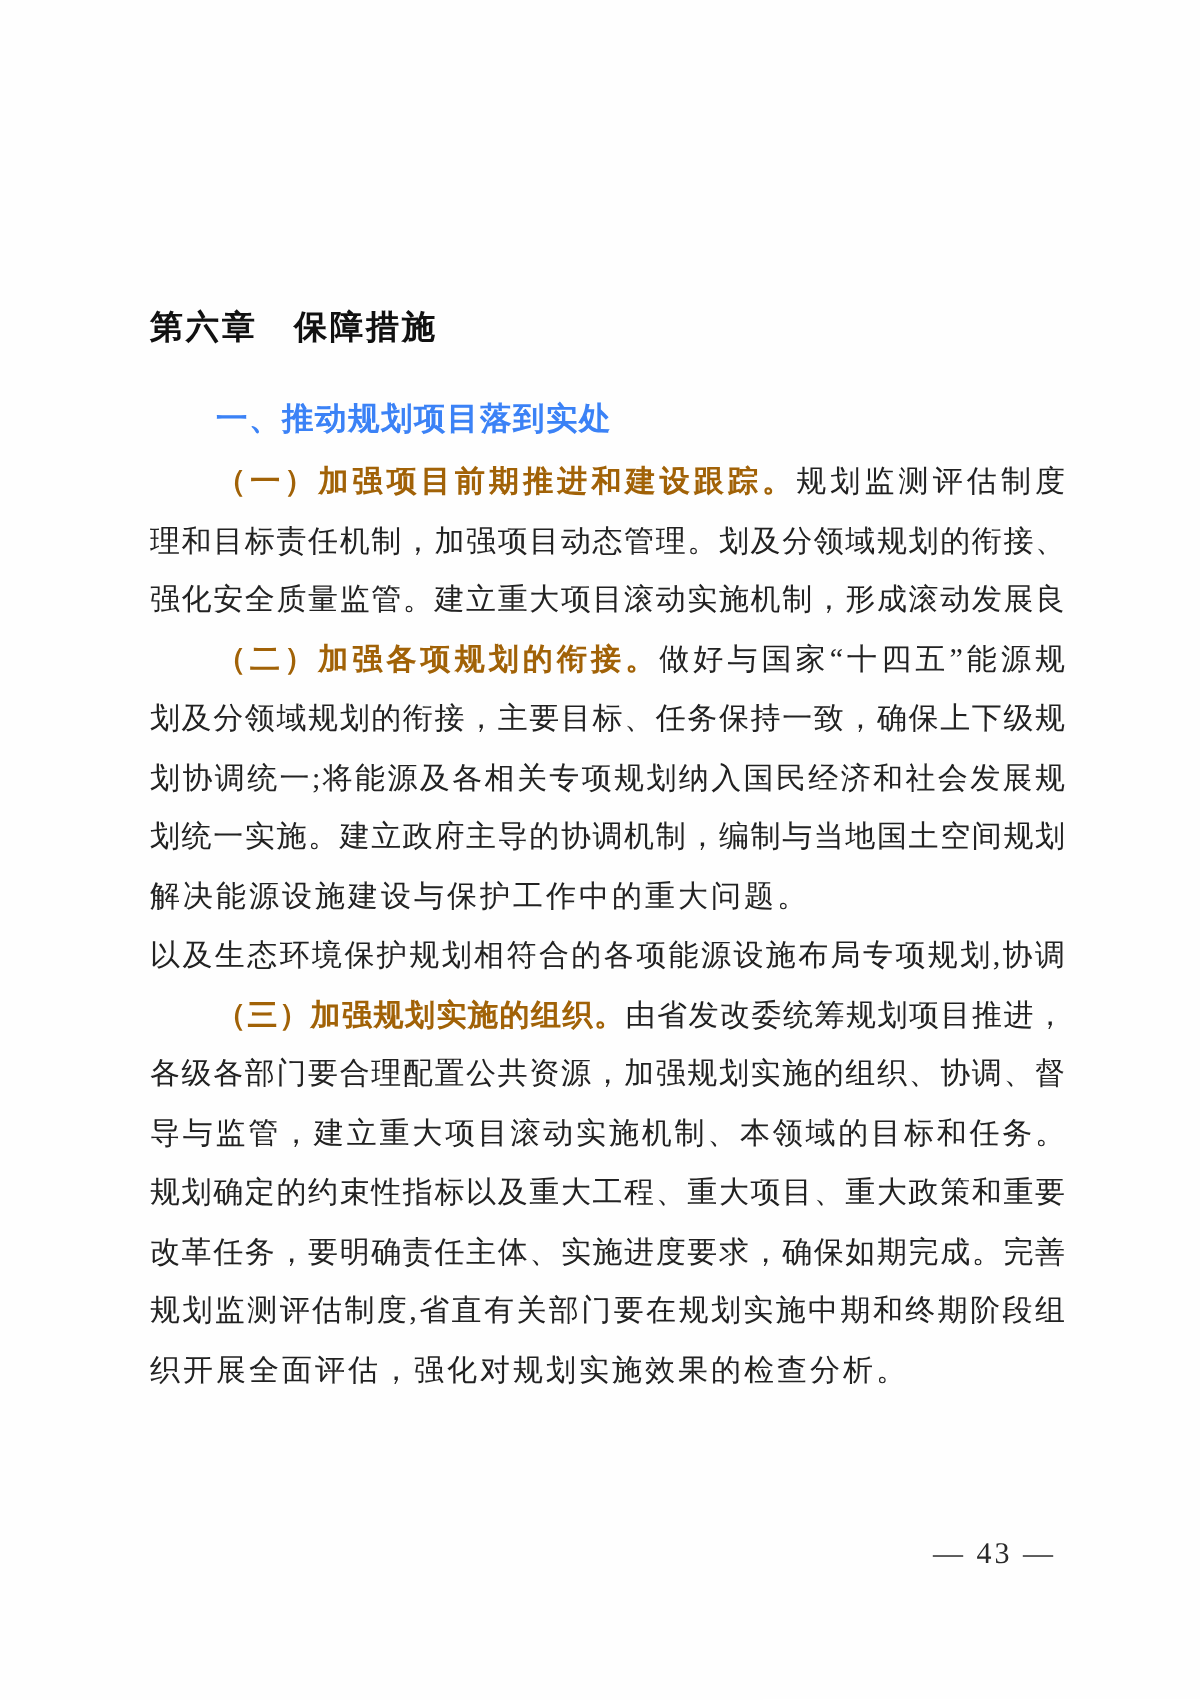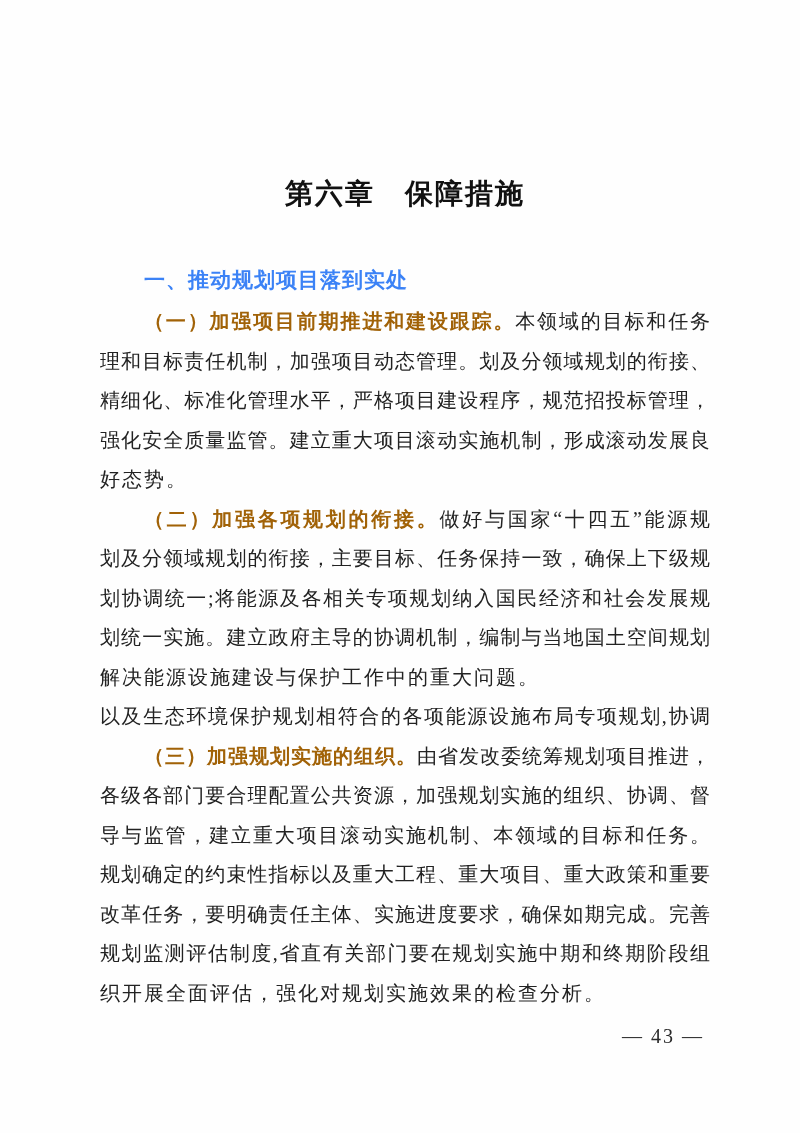--- a/index.html
+++ b/index.html
@@ -11,29 +11,29 @@
     position: relative;
     width: 800px;
     height: 1133px;
     background: #fefefe;
     overflow: hidden;
     font-family: "Liberation Serif", serif;
     color: #1c1c1c;
   }
   .chapter-title {
     position: absolute;
-    top: 174px;
+    top: 198px;
     left: 100px;
     width: 610px;
     height: 40px;
     line-height: 40px;
-    text-align: center;
+    text-align: left;
     font-family: "Liberation Sans", sans-serif;
     font-weight: bold;
-    font-size: 28px;
+    font-size: 22px;
     letter-spacing: 2px;
     color: #111;
   }
   .section-heading {
     position: absolute;
     top: 260px;
     left: 100px;
     width: 610px;
     height: 40px;
     line-height: 40px;
@@ -88,25 +88,23 @@
 <body>
 
 <div class="page">
 
   <div class="chapter-title">第六章　保障措施</div>
 
   <div class="section-heading">一、推动规划项目落到实处</div>
 
   <div class="body-text">
 
-    <div class="line first"><span class="lead">（一）加强项目前期推进和建设跟踪。</span><span>本领域的目标和任务</span></div>
+    <div class="line first"><span class="lead">（一）加强项目前期推进和建设跟踪。</span><span>规划监测评估制度</span></div>
     <div class="line">理和目标责任机制，加强项目动态管理。划及分领域规划的衔接、</div>
-    <div class="line">精细化、标准化管理水平，严格项目建设程序，规范招投标管理，</div>
     <div class="line">强化安全质量监管。建立重大项目滚动实施机制，形成滚动发展良</div>
-    <div class="line last">好态势。</div>
 
     <div class="line first"><span class="lead">（二）加强各项规划的衔接。</span><span>做好与国家“十四五”能源规</span></div>
     <div class="line">划及分领域规划的衔接，主要目标、任务保持一致，确保上下级规</div>
     <div class="line">划协调统一;将能源及各相关专项规划纳入国民经济和社会发展规</div>
     <div class="line">划统一实施。建立政府主导的协调机制，编制与当地国土空间规划</div>
     <div class="line last">解决能源设施建设与保护工作中的重大问题。</div>
     <div class="line">以及生态环境保护规划相符合的各项能源设施布局专项规划,协调</div>
 
     <div class="line first"><span class="lead">（三）加强规划实施的组织。</span><span>由省发改委统筹规划项目推进，</span></div>
     <div class="line">各级各部门要合理配置公共资源，加强规划实施的组织、协调、督</div>

